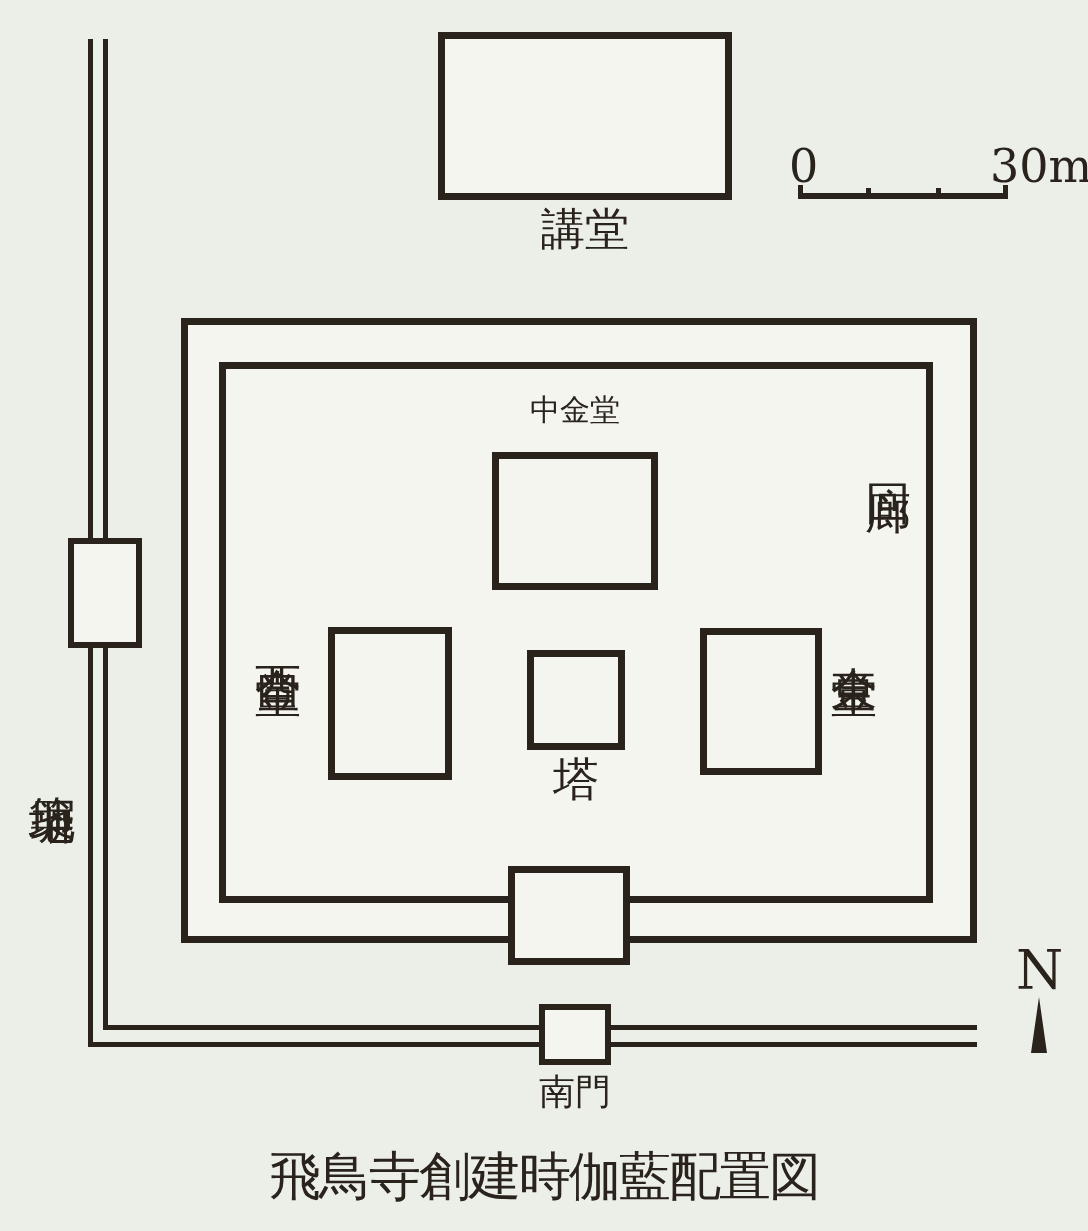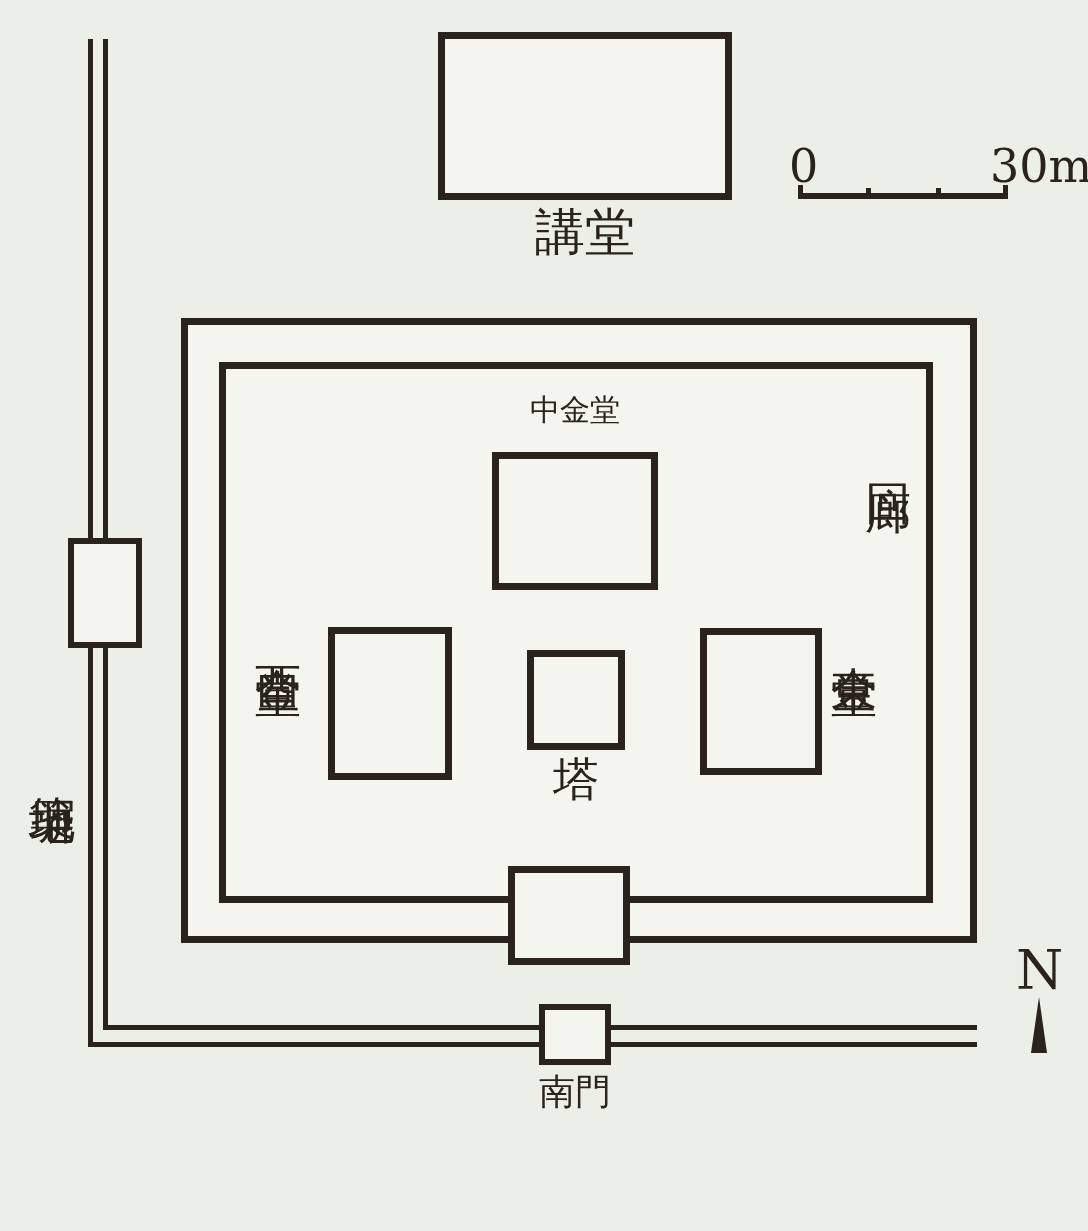--- a/index.html
+++ b/index.html
@@ -47,21 +47,21 @@
     clip-path:polygon(50% 0,100% 100%,0 100%);
     z-index:6;
   }
 </style>
 </head>
 <body>
 
 <div id="canvas">
 
   <div class="rect" style="left:438px;top:32px;width:294px;height:168px;"></div>
-  <div class="lbl center" style="left:438px;top:207px;width:294px;font-size:50px;">講堂</div>
+  <div class="lbl center" style="left:438px;top:207px;width:294px;font-size:44px;">講堂</div>
 
   <div class="line" style="left:798px;top:193px;width:210px;height:6px;"></div>
   <div class="line" style="left:798px;top:185px;width:5px;height:14px;"></div>
   <div class="line" style="left:866px;top:188px;width:5px;height:11px;"></div>
   <div class="line" style="left:936px;top:188px;width:5px;height:11px;"></div>
   <div class="line" style="left:1003px;top:185px;width:5px;height:14px;"></div>
   <div class="lbl" style="left:789px;top:143px;font-size:46px;">0</div>
   <div class="lbl" style="left:990px;top:143px;font-size:46px;">30m</div>
 
   <div class="rect" style="left:181px;top:318px;width:796px;height:625px;"></div>
@@ -89,14 +89,15 @@
   <div class="lbl vlbl" style="left:30px;top:760px;font-size:46px;">築地塀</div>
 
   <div class="rect thin gate" style="left:68px;top:538px;width:74px;height:110px;"></div>
 
   <div class="rect thin gate" style="left:539px;top:1004px;width:72px;height:61px;"></div>
   <div class="lbl center" style="left:503px;top:1074px;width:144px;font-size:36px;">南門</div>
 
   <div class="lbl" style="left:1016px;top:944px;font-size:54px;">N</div>
   <div class="north-arrow" style="left:1031px;top:997px;width:16px;height:56px;"></div>
 
+  <div class="lbl center" style="left:0;top:1150px;width:1088px;font-size:52px;letter-spacing:-2px;">飛鳥寺創建時伽藍配置図</div>
 
 </div>
 
 </body></html>

